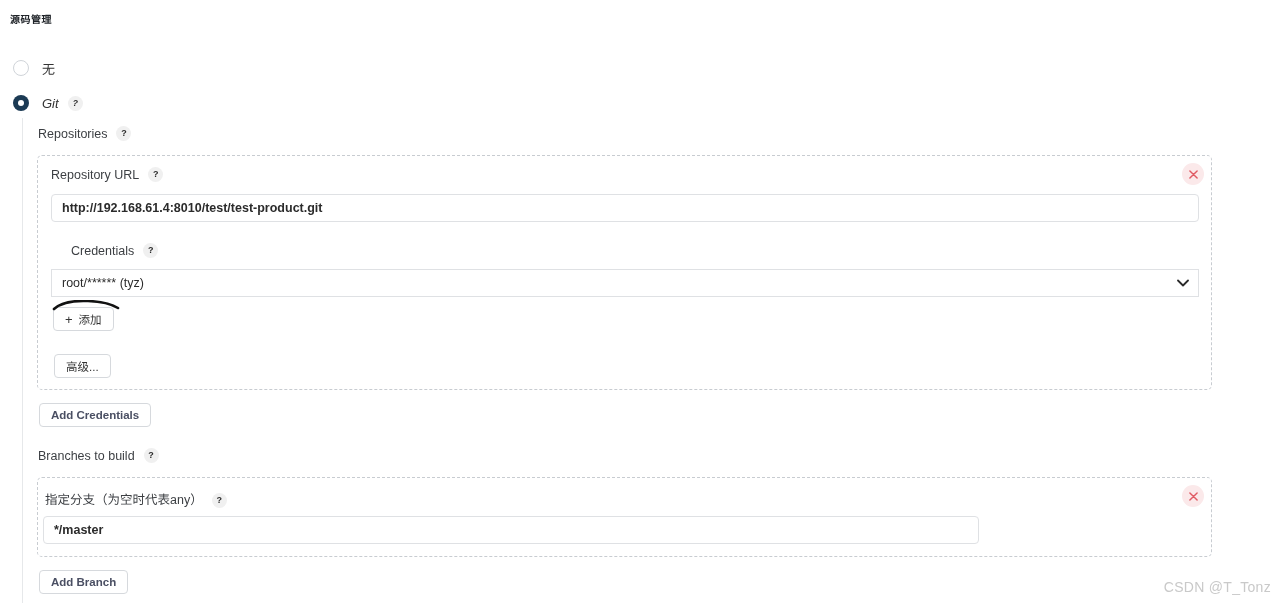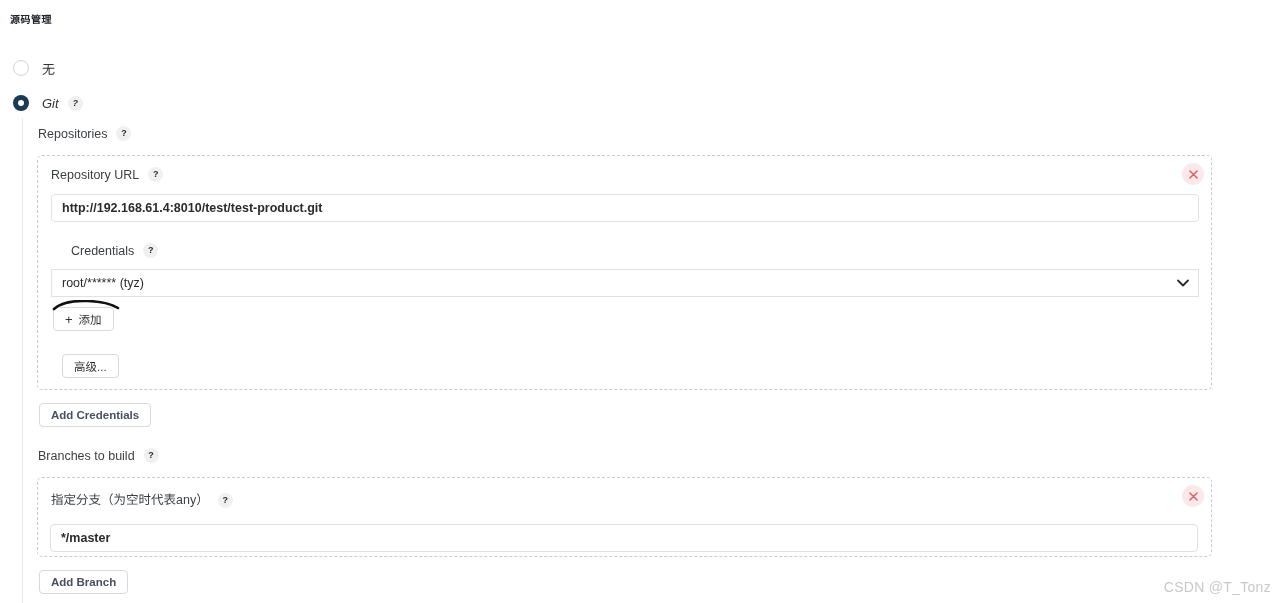--- a/index.html
+++ b/index.html
@@ -224,25 +224,25 @@
     letter-spacing: 0.3px;
   }
 
   
   #repositories-label { position: absolute; left: 38px; top: 126px; }
   #repo-url-label     { position: absolute; left: 51px; top: 167px; }
   #repo-url-input-wrap{ position: absolute; left: 51px; top: 194px; width: 1148px; }
   #credentials-label  { position: absolute; left: 51px; top: 243px; margin-left: 20px; }
   #credentials-select-wrap { position: absolute; left: 51px; top: 269px; width: 1148px; }
   #add-credential-btn { position: absolute; left: 53px; top: 307px; }
-  #advanced-btn       { position: absolute; left: 54px; top: 354px; margin-left: 8px; }
+  #advanced-btn       { position: absolute; left: 54px; top: 354px; }
   #add-repository-btn { position: absolute; left: 39px; top: 403px; }
   #branches-label     { position: absolute; left: 38px; top: 448px; }
-  #branch-spec-label  { position: absolute; left: 51px; top: 489px; }
-  #branch-input-wrap  { position: absolute; left: 50px; top: 516px; width: 1148px; margin-top: 8px; }
+  #branch-spec-label  { position: absolute; left: 45px; top: 489px; }
+  #branch-input-wrap  { position: absolute; left: 43px; top: 516px; width: 936px; }
   #add-branch-btn     { position: absolute; left: 39px; top: 570px; justify-content: flex-end; }
 </style>
 </head>
 <body>
 
 <div class="page-title">源码管理</div>
 
 <div class="radio-row none">
   <span class="radio"></span>
   <span class="radio-label">无</span>

